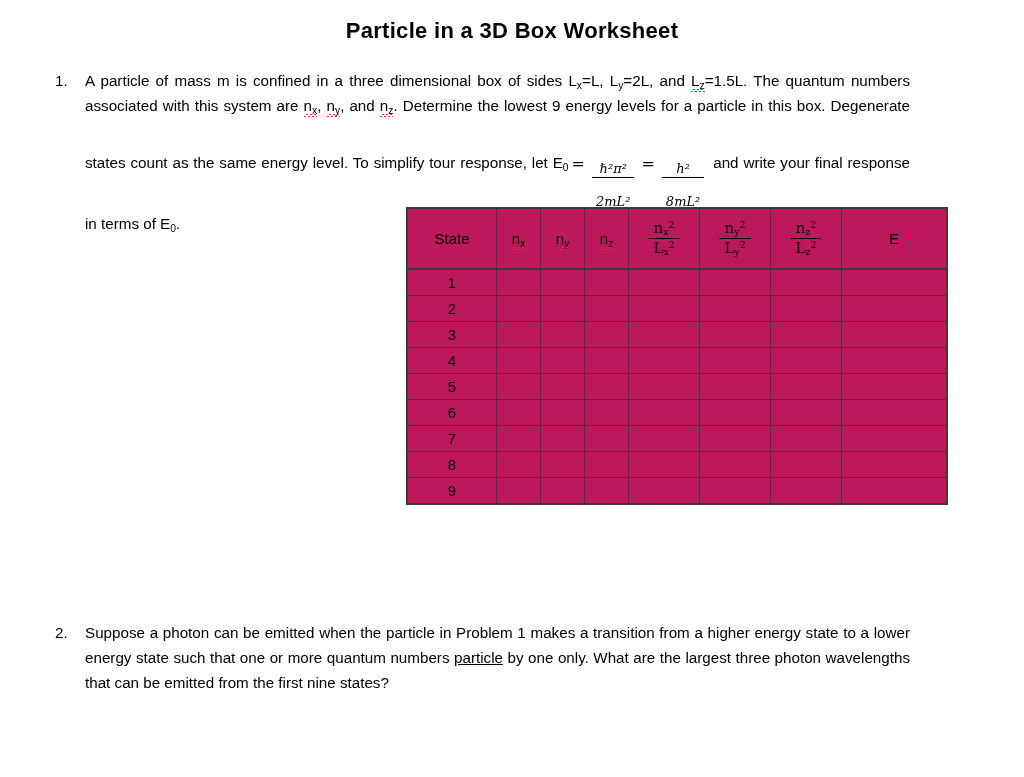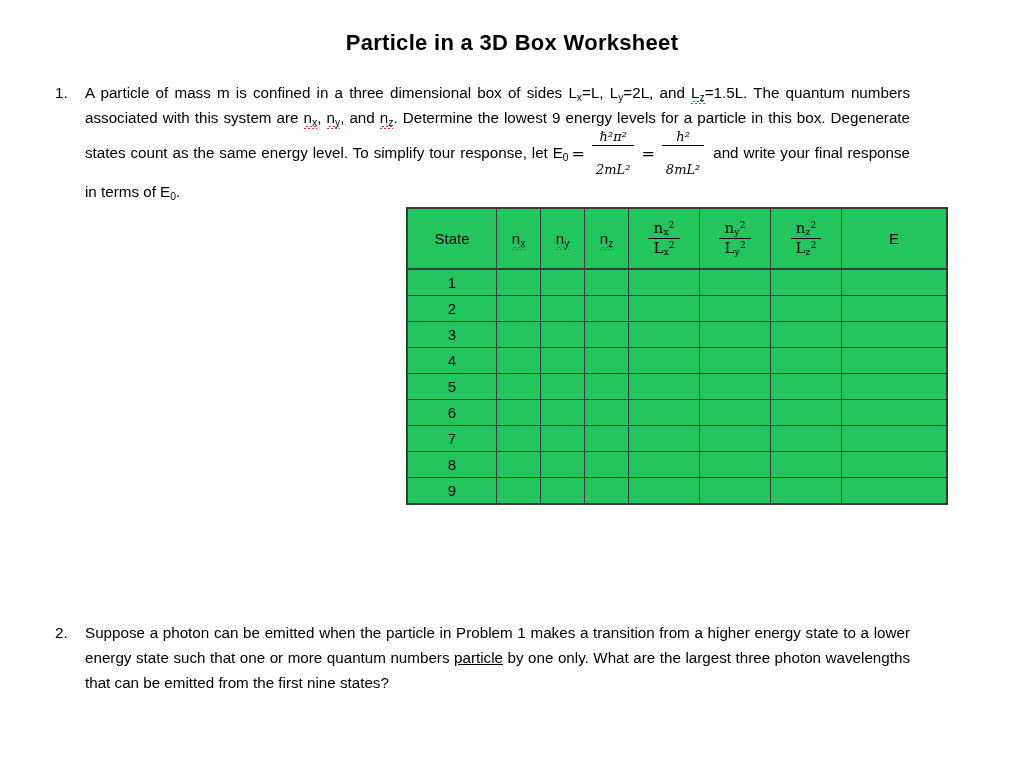--- a/index.html
+++ b/index.html
@@ -17,21 +17,21 @@
     position: relative;
   }
 
   
   .doc-title {
     text-align: center;
     font-family: "Liberation Sans", sans-serif;
     font-size: 22px;
     font-weight: bold;
     letter-spacing: 0.3px;
-    margin: 16px;
+    margin: 4px;
     padding-top: 14px;
     color: #000;
   }
 
   
   .problem {
     position: relative;
     font-size: 15.2px;
     line-height: 25px;
     text-align: justify;
@@ -92,20 +92,21 @@
     text-align: center;
     font-size: 13px;
     line-height: 1.18;
     margin: 0 4px;
     position: relative;
     top: -1px;
   }
   .mathf .numer {
     display: block;
     padding: 0 4px 1px 4px;
+    margin-top: 44px;
   }
   .mathf .denom {
     display: block;
     border-top: 1.4px solid #000;
     padding: 16px 4px 0 4px;
   }
   .eqsign {
     display: inline-block;
     vertical-align: middle;
     font-family: "DejaVu Serif", "Liberation Serif", serif;
@@ -116,21 +117,21 @@
   }
 
   
   #state-table {
     position: absolute;
     left: 406px;
     top: 207px;
     width: 514px;
     border-collapse: collapse;
     table-layout: fixed;
-    background: #22c55e;
+    background: #be185d;
   }
   #state-table td, #state-table th {
     border: 1.1px solid #3b3b3b;
     padding: 0;
     text-align: center;
     vertical-align: middle;
     font-family: "Liberation Sans", sans-serif;
     font-size: 15px;
     font-weight: normal;
     color: #000;

